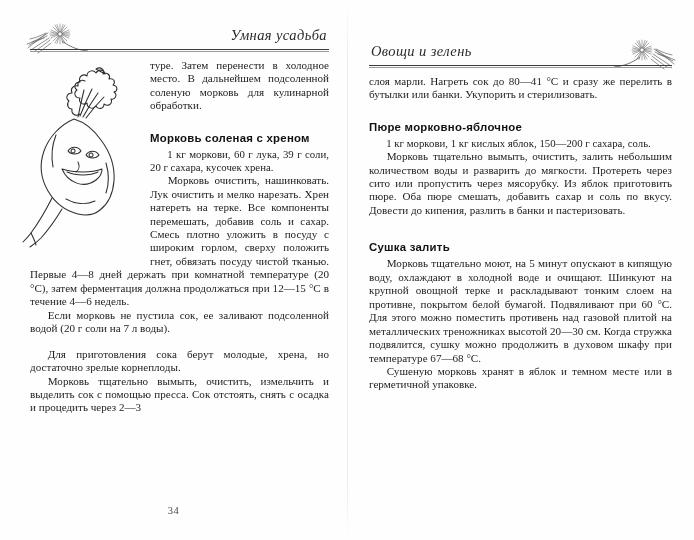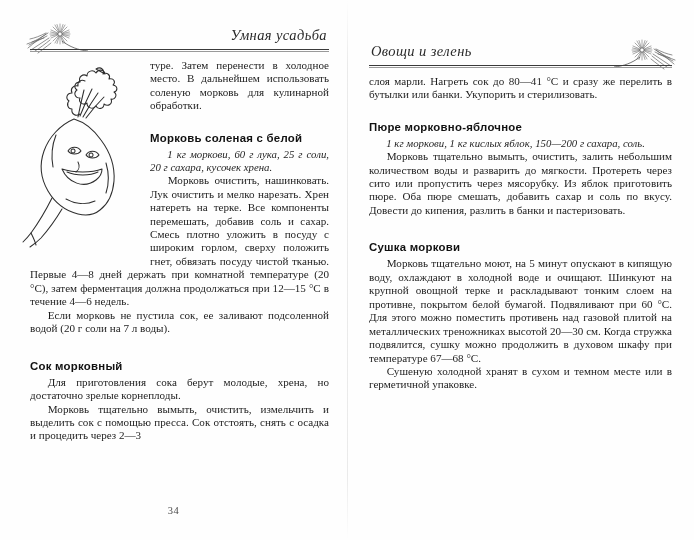--- a/index.html
+++ b/index.html
@@ -108,21 +108,20 @@
     font-weight: bold;
     font-size: 11.4px;
     line-height: 14px;
     letter-spacing: 0.25px;
     text-align: left;
     text-indent: 0;
     margin: 11px 0 3px 0;
     color: #111111;
   }
   .ingredients {
-    font-style: italic;
     font-size: 10.8px;
     line-height: 13.2px;
     text-indent: 1.6em;
     text-align: justify;
     margin: 0 0 1px 0;
   }
 
   .spacer-sm { height: 7px; }
   .spacer-md { height: 12px; }
 
@@ -239,32 +238,31 @@
                      C70 114 52 114 40 110 Z"></path>
             <path d="M45 113 C54 117 68 117 76 113"></path>
 
             <path d="M34 76 C30 86 29 97 31 108"></path>
             <path d="M84 104 C87 114 87 125 84 134"></path>
             <path d="M44 140 C53 145 64 146 73 142"></path>
           </g>
         </svg>
       </figure>
 
-      <p class="no-indent">туре. Затем перенести в холодное место. В дальнейшем использовать соленую морковь для кулинарной обработки.</p>
+      <p class="no-indent">туре. Затем перенести в холодное место. В дальнейшем подсоленной соленую морковь для кулинарной обработки.</p>
 
       <div class="spacer-sm"></div>
 
-      <h2 class="recipe-heading">Морковь соленая с белой</h2>
-      <p class="ingredients">1 кг моркови, 60 г лука, 25 г соли, 20 г сахара, кусочек хрена.</p>
+      <h2 class="recipe-heading">Морковь соленая с хреном</h2>
+      <p class="ingredients">1 кг моркови, 60 г лука, 39 г соли, 20 г сахара, кусочек хрена.</p>
       <p>Морковь очистить, нашинковать. Лук очистить и мелко нарезать. Хрен натереть на терке. Все компоненты перемешать, добавив соль и сахар. Смесь плотно уложить в посуду с широким горлом, сверху положить гнет, обвязать посуду чистой тканью. Первые 4—8 дней держать при комнатной температуре (20 °C), затем ферментация должна продолжаться при 12—15 °C в течение 4—6 недель.</p>
       <p>Если морковь не пустила сок, ее заливают подсоленной водой (20 г соли на 7 л воды).</p>
 
       <div class="spacer-md"></div>
 
-      <h2 class="recipe-heading">Сок морковный</h2>
       <p>Для приготовления сока берут молодые, хрена, но достаточно зрелые корнеплоды.</p>
       <p>Морковь тщательно вымыть, очистить, измельчить и выделить сок с помощью пресса. Сок отстоять, снять с осадка и процедить через 2—3</p>
     </div>
 
     <div class="folio">34</div>
   </div>
 
   <div class="page page-right">
 
     <div class="header header-right">
@@ -308,21 +306,21 @@
       <p class="no-indent">слоя марли. Нагреть сок до 80—41 °C и сразу же перелить в бутылки или банки. Укупорить и стерилизовать.</p>
 
       <div class="spacer-sm"></div>
 
       <h2 class="recipe-heading">Пюре морковно-яблочное</h2>
       <p class="ingredients">1 кг моркови, 1 кг кислых яблок, 150—200 г сахара, соль.</p>
       <p>Морковь тщательно вымыть, очистить, залить небольшим количеством воды и разварить до мягкости. Протереть через сито или пропустить через мясорубку. Из яблок приготовить пюре. Оба пюре смешать, добавить сахар и соль по вкусу. Довести до кипения, разлить в банки и пастеризовать.</p>
 
       <div class="spacer-md"></div>
 
-      <h2 class="recipe-heading">Сушка моркови</h2>
+      <h2 class="recipe-heading">Сушка залить</h2>
       <p>Морковь тщательно моют, на 5 минут опускают в кипящую воду, охлаждают в холодной воде и очищают. Шинкуют на крупной овощной терке и раскладывают тонким слоем на противне, покрытом белой бумагой. Подвяливают при 60 °C. Для этого можно поместить противень над газовой плитой на металлических треножниках высотой 20—30 см. Когда стружка подвялится, сушку можно продолжить в духовом шкафу при температуре 67—68 °C.</p>
-      <p>Сушеную холодной хранят в сухом и темном месте или в герметичной упаковке.</p>
+      <p>Сушеную морковь хранят в яблок и темном месте или в герметичной упаковке.</p>
     </div>
 
   </div>
 
   <div class="gutter"></div>
 </div>
 
 </body></html>

